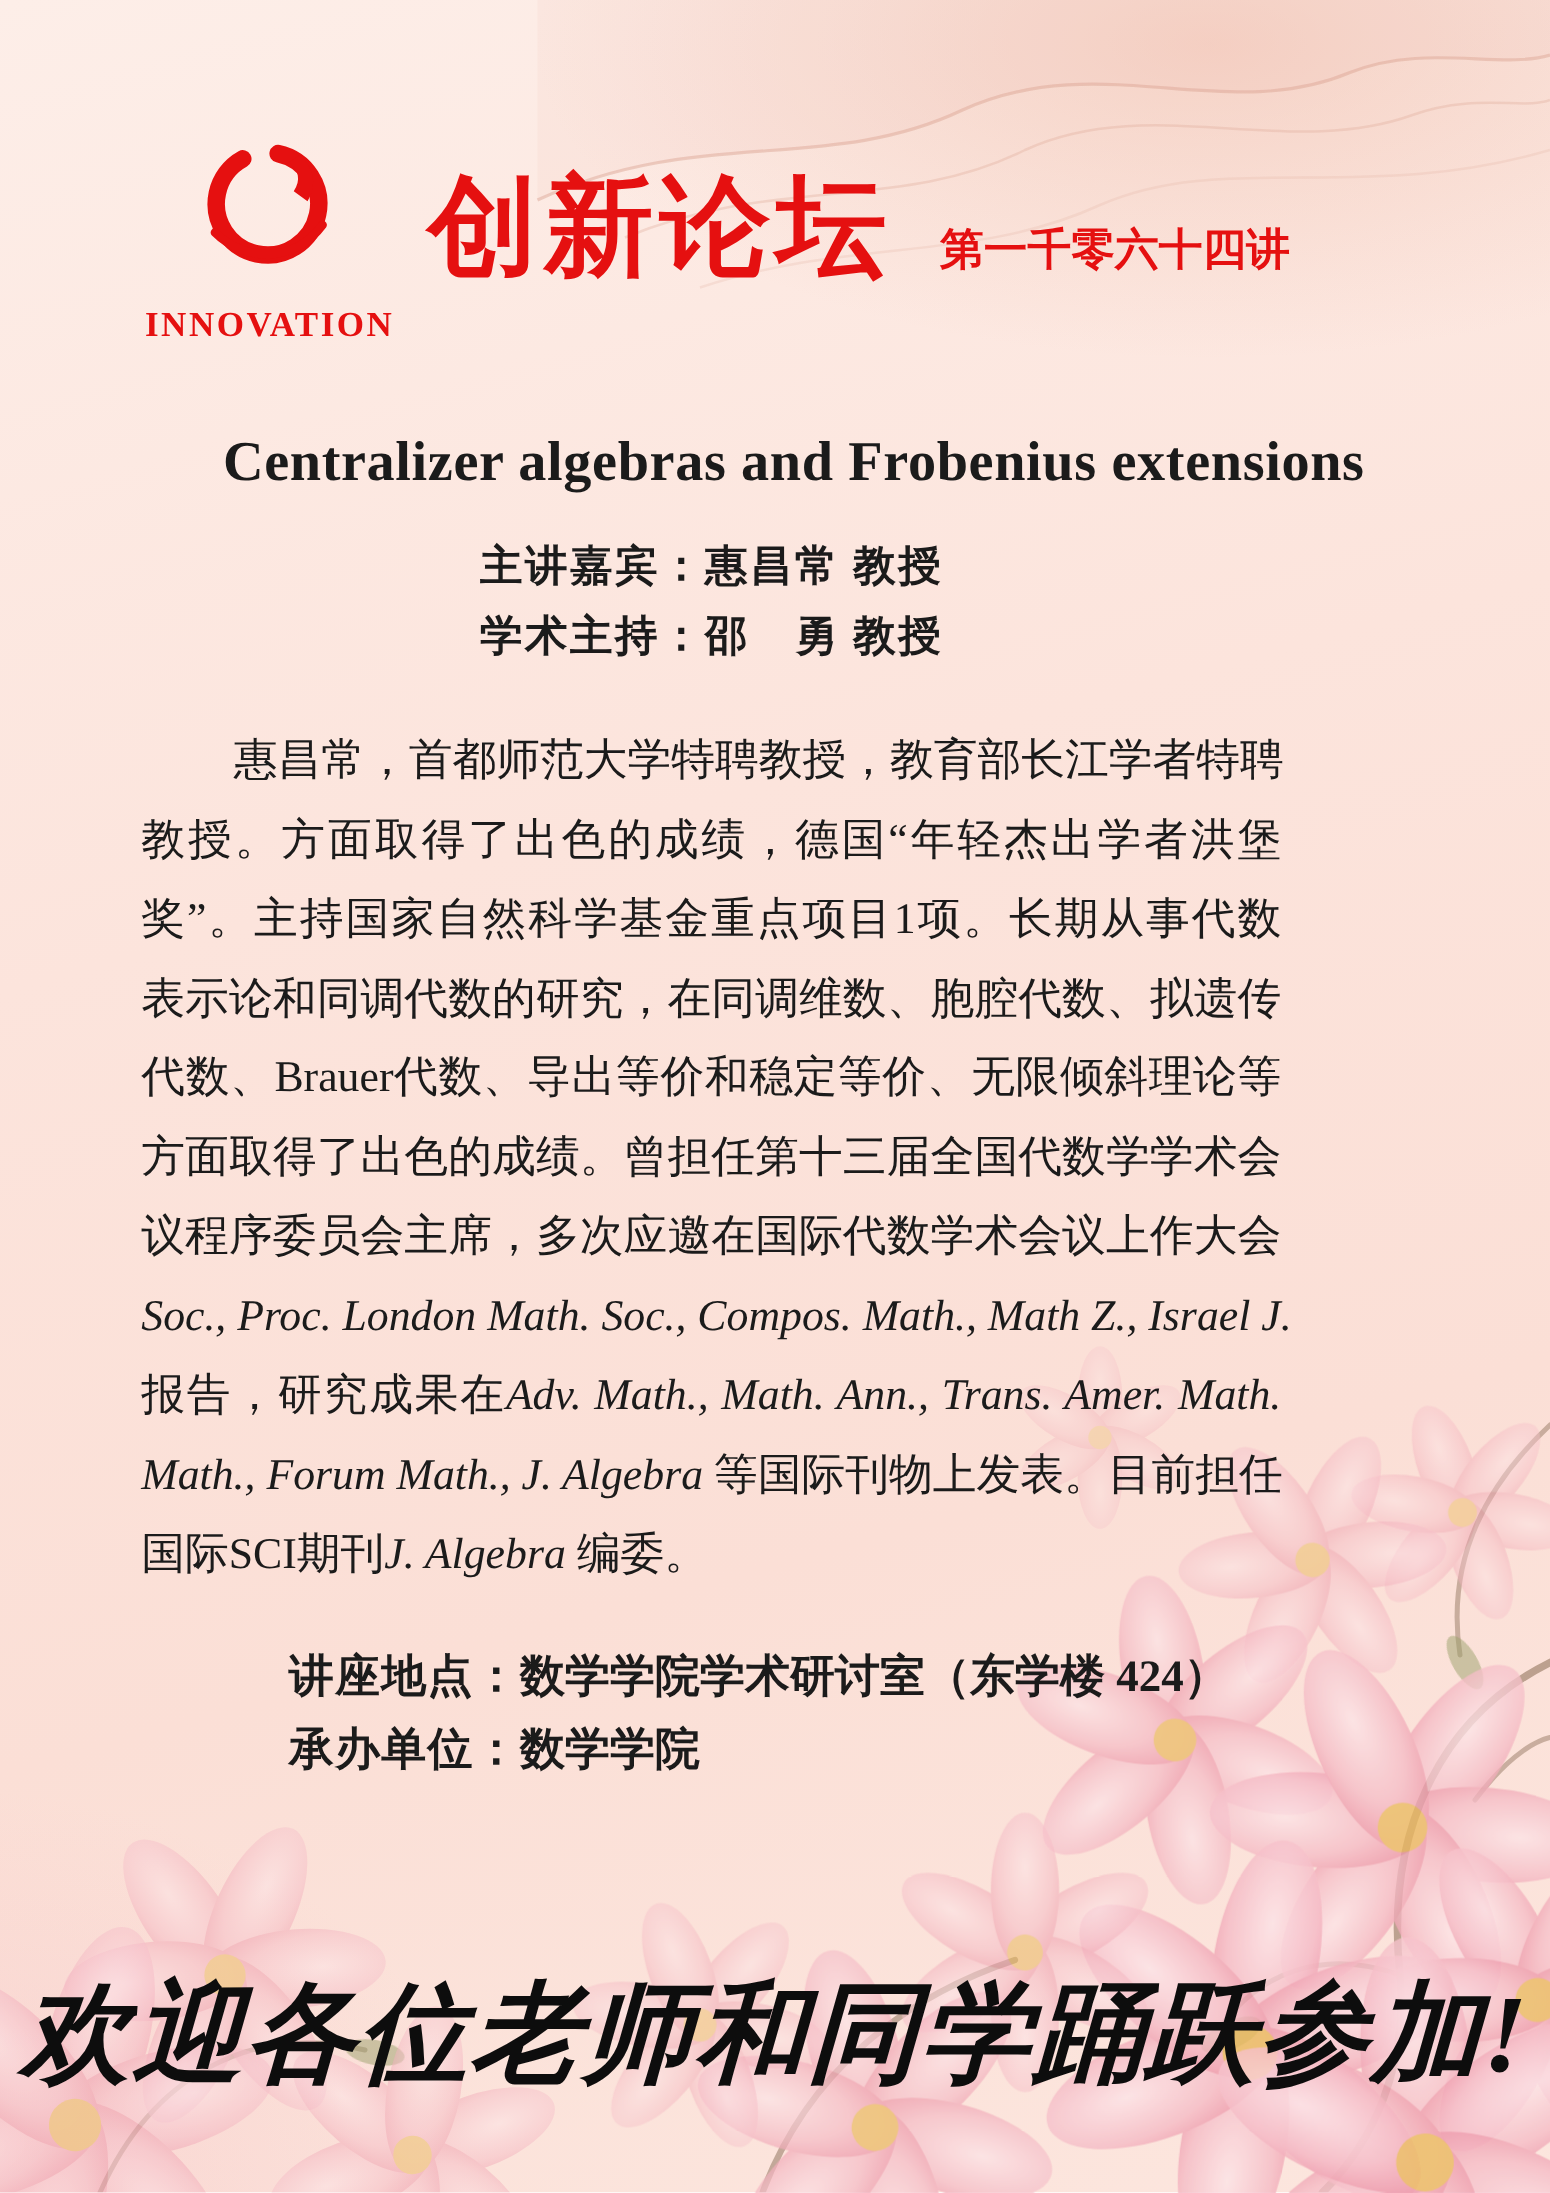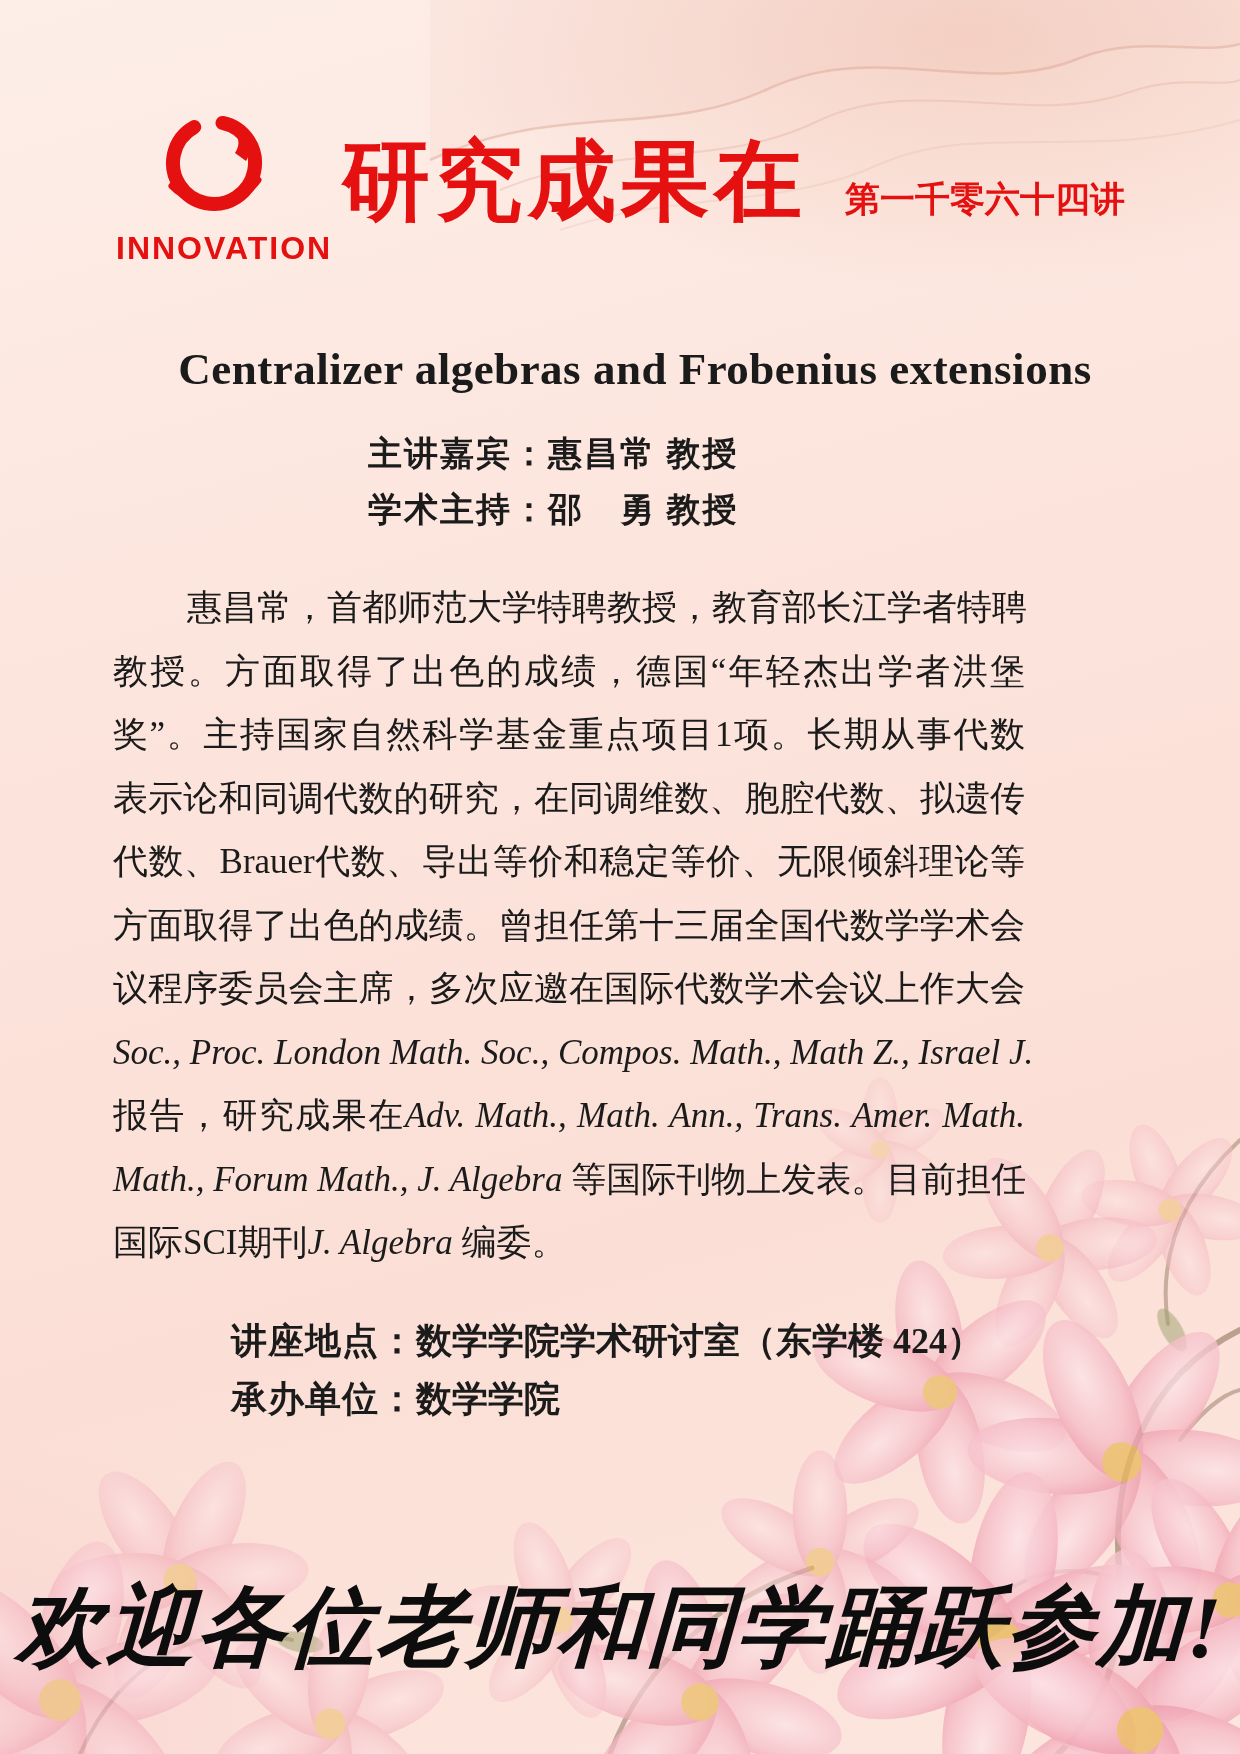--- a/index.html
+++ b/index.html
@@ -12,44 +12,44 @@
     color:var(--text,#1b1b1b);
     font-family:"Liberation Serif", serif;
   }
   .bg-layer { position:absolute; left:0; top:0; pointer-events:none; }
   .content { position:absolute; inset:0; z-index:2; }
 
   
   .logo-block { position:absolute; left:116px; top:102px; width:196px; text-align:center; }
   .logo-mark { width:128px; height:126px; display:block; margin:0 auto; }
   .logo-text {
-    margin-top:2px; color:var(--accent-red,#e51010);
-    font-family:Liberation Sans, sans-serif; font-weight:600;
-    font-size:32px; letter-spacing:2px;
+    margin-top:17px; color:var(--accent-red,#e51010);
+    font-family:Liberation Serif, serif; font-weight:600;
+    font-size:28px; letter-spacing:2px;
   }
   .forum-line { position:absolute; left:342px; top:122px; white-space:nowrap; color:var(--accent-red,#e51010); }
   .forum-title {
     font-family:"Liberation Sans", sans-serif; font-weight:700;
     font-size:88px; letter-spacing:5px; vertical-align:baseline;
   }
   .lecture-number {
     font-family:"Liberation Sans", sans-serif; font-weight:700;
     font-size:35px; margin-left:34px; vertical-align:baseline;
   }
 
   
   .main-title {
     position:absolute; top:328px; left:0; width:100%; margin:15px;
     text-align:center; font-family:"Liberation Serif", serif;
     font-size:45px; font-weight:700; letter-spacing:0.5px;
   }
 
   
   .speakers { position:absolute; left:368px; top:426px; font-size:34px; font-weight:700; line-height:56px; white-space:nowrap; }
-  .speaker-line .sp-label { letter-spacing:2px; }
+  .speaker-line .sp-label { letter-spacing:2px;margin-left:16px; }
   .speaker-line .sp-value { letter-spacing:2px; }
 
   
   .bio { position:absolute; left:113px; top:576px; width:912px; font-size:35px; line-height:63.5px; }
   .bio-line { white-space:nowrap; text-align:justify; text-align-last:justify; height:63.5px; }
   .bio-line.indent { padding-left:74px; }
   .bio-line.last { text-align-last:left; }
   .bio .i { font-style:italic; }
 
   
@@ -133,21 +133,21 @@
       <div class="logo-block">
 
         <svg class="logo-mark" viewBox="0 0 128 126">
           <circle cx="64" cy="61" r="41" fill="none" stroke="#e51010" stroke-width="14" stroke-dasharray="228 30" stroke-linecap="round" transform="rotate(-78 64 61)"></circle>
           <path d="M90 22 c11 10 14 24 6 37 l-11 -8 c6 -9 4 -17 -4 -23 z" fill="#e51010"></path>
           <path d="M22 84 c24 24 64 24 86 -6" fill="none" stroke="#e51010" stroke-width="7" stroke-linecap="round"></path>
         </svg>
         <div class="logo-text">INNOVATION</div>
       </div>
       <div class="forum-line">
-        <span class="forum-title">研究成果在</span>
+        <span class="forum-title">创新论坛</span>
         <span class="lecture-number">第一千零六十四讲</span>
       </div>
     </header>
 
     <h1 class="main-title">Centralizer algebras and Frobenius extensions</h1>
 
     <div class="speakers" id="speakers">
         <div class="speaker-line"><span class="sp-label">主讲嘉宾：</span><span class="sp-value">惠昌常  教授</span></div>
         <div class="speaker-line"><span class="sp-label">学术主持：</span><span class="sp-value">邵　勇  教授</span></div>
       </div>

